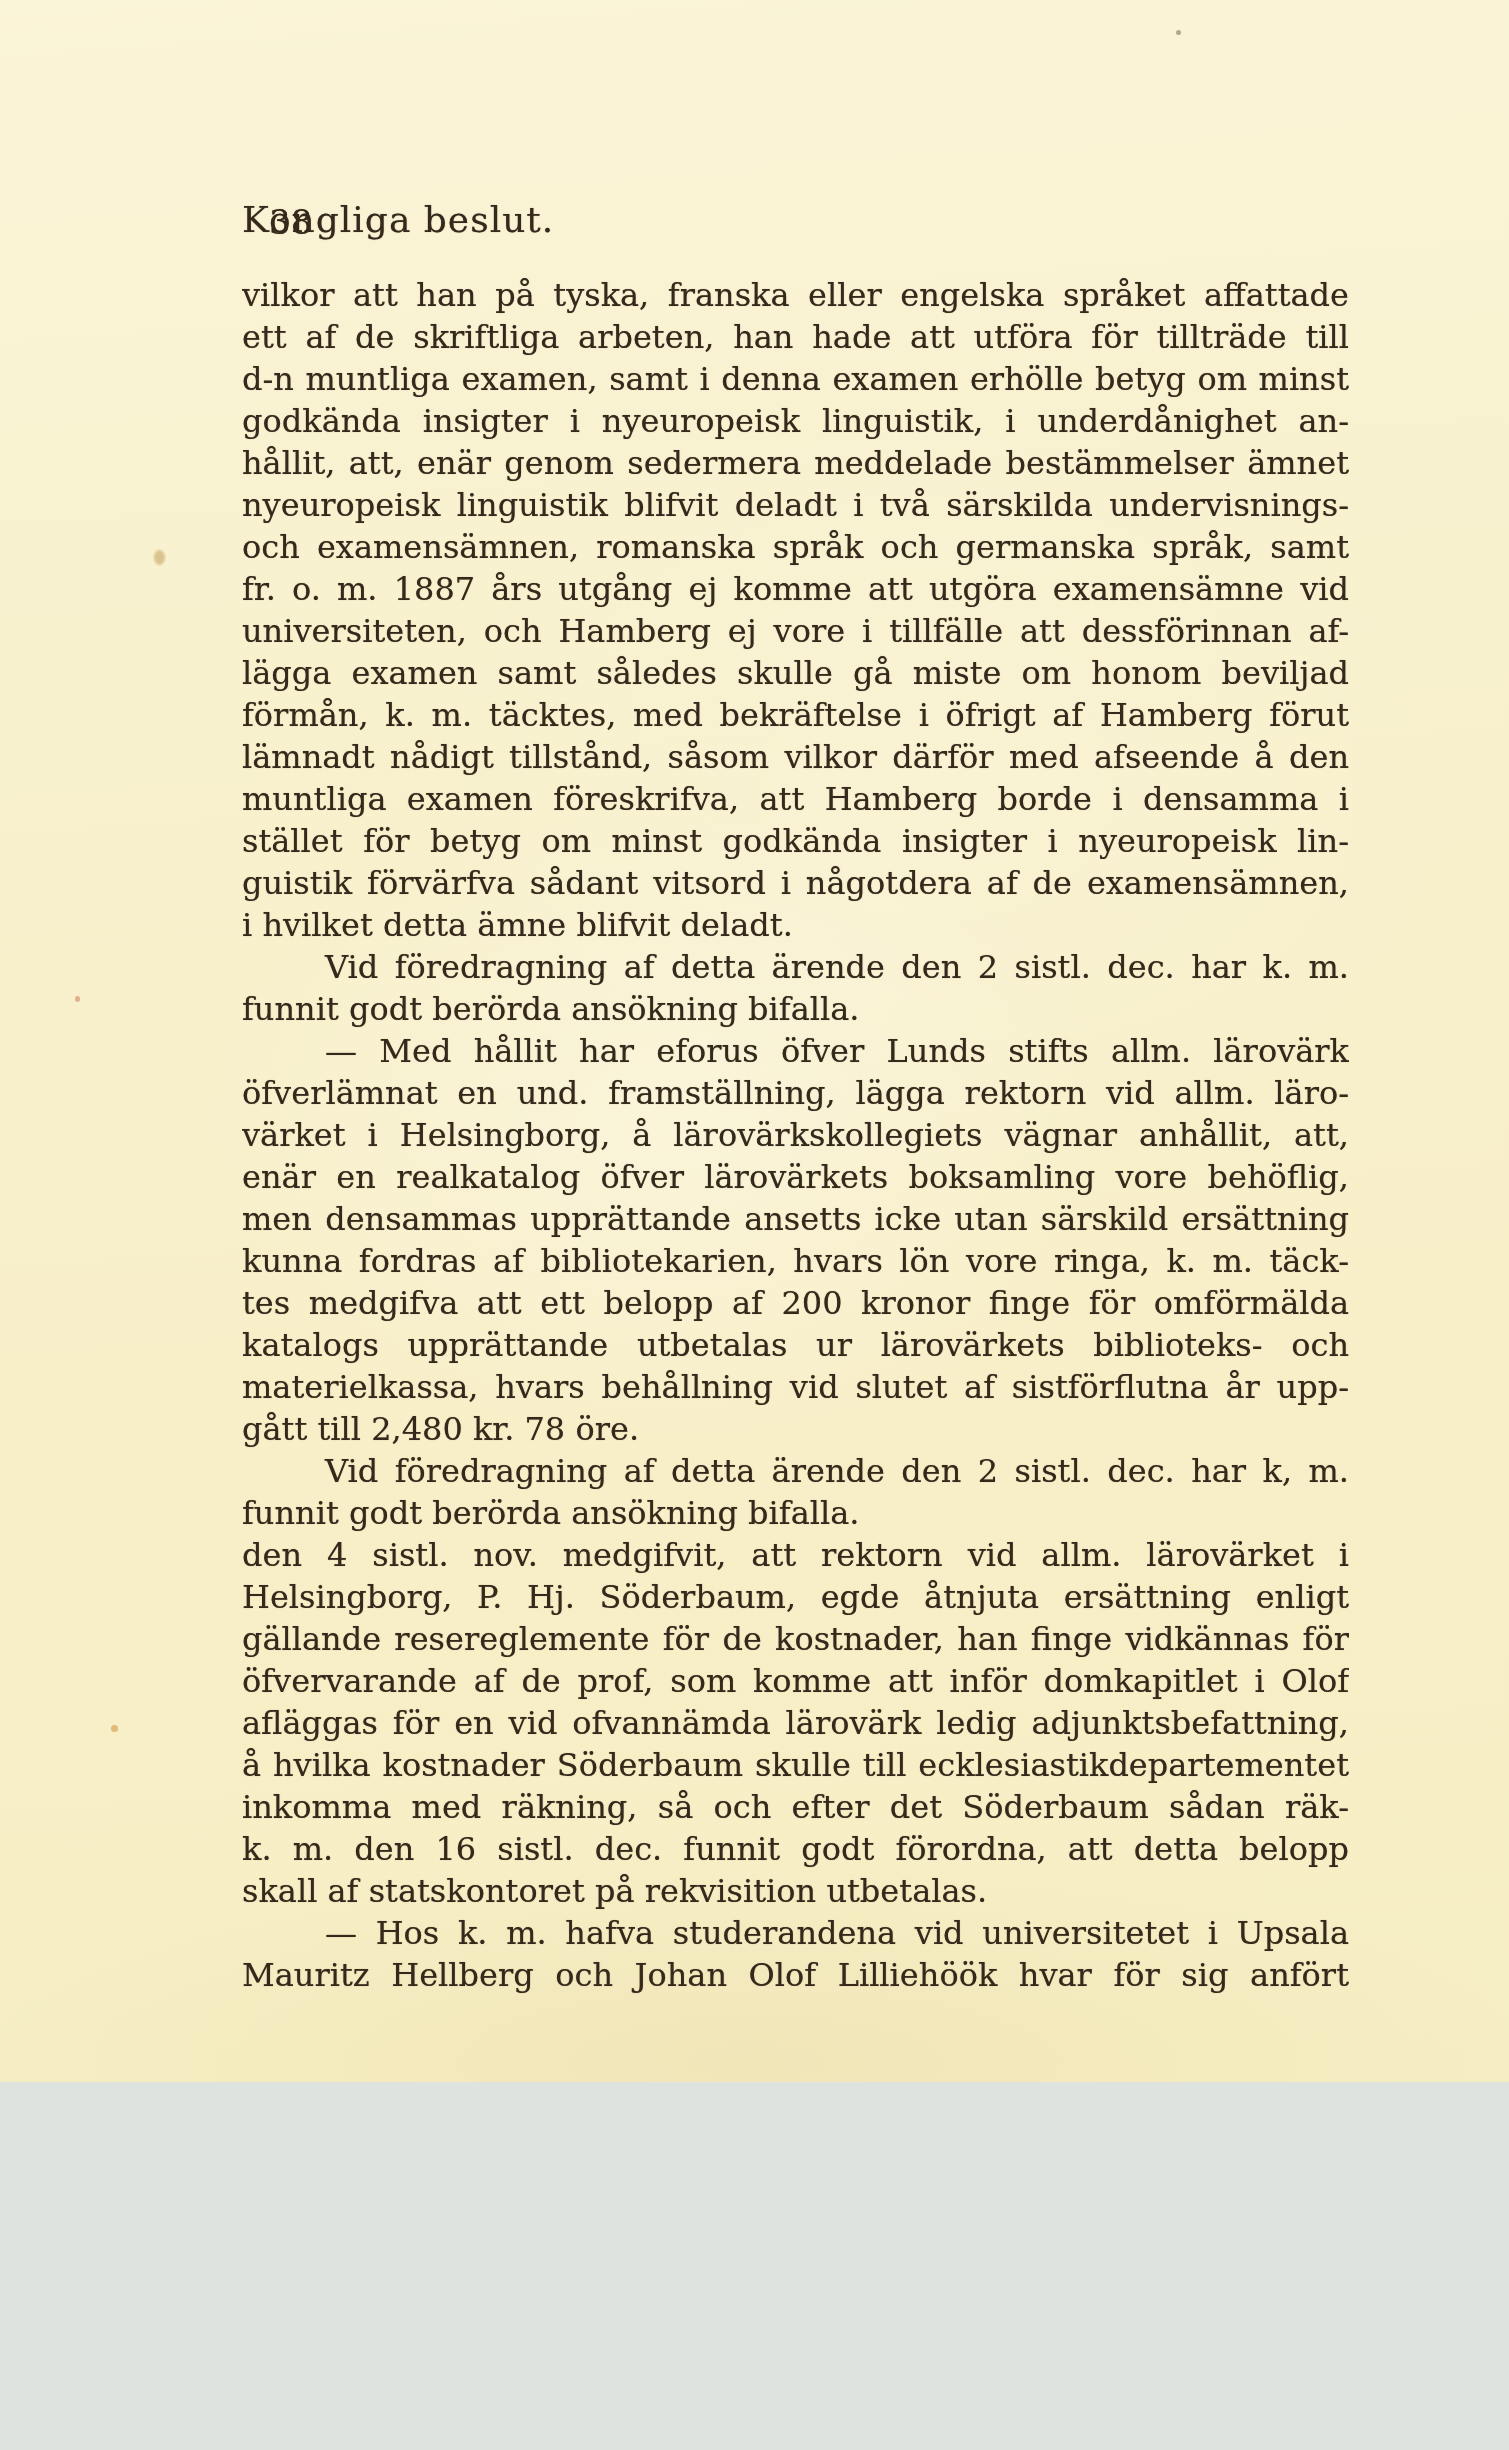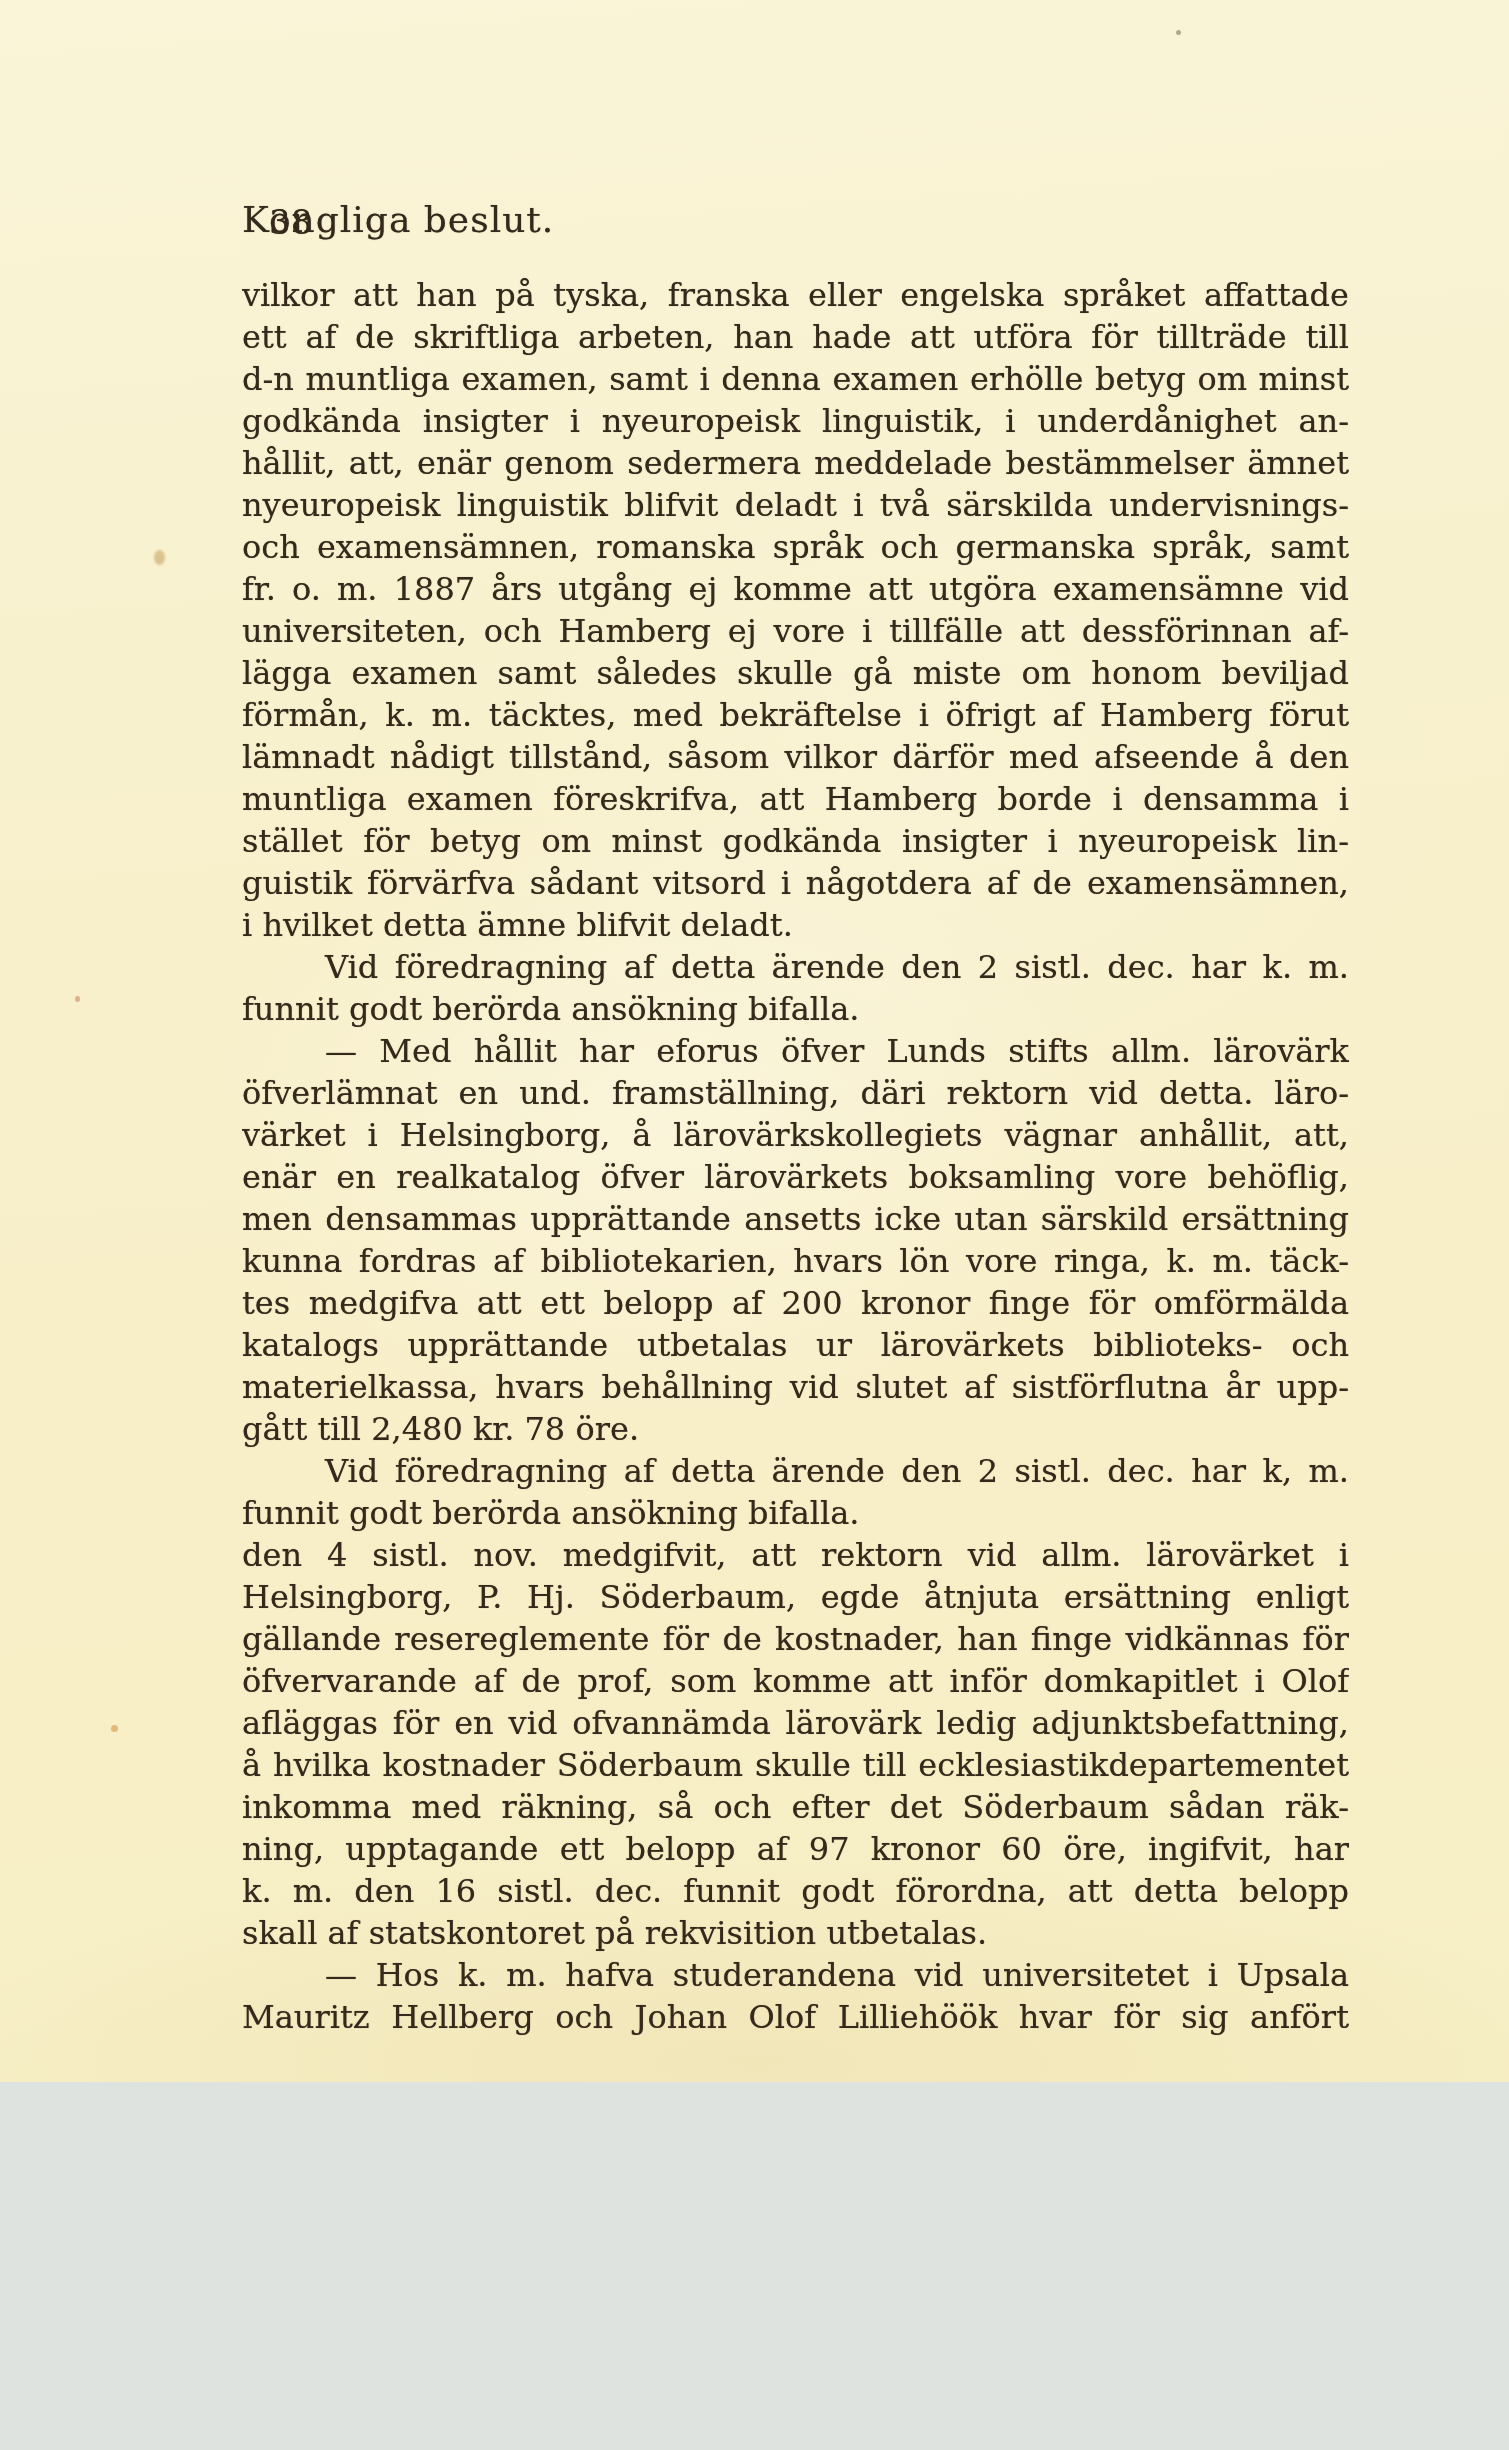--- a/index.html
+++ b/index.html
@@ -93,39 +93,38 @@
         <div class="line">lägga examen samt således skulle gå miste om honom beviljad</div>
         <div class="line">förmån, k. m. täcktes, med bekräftelse i öfrigt af Hamberg förut</div>
         <div class="line">lämnadt nådigt tillstånd, såsom vilkor därför med afseende å den</div>
         <div class="line">muntliga examen föreskrifva, att Hamberg borde i densamma i</div>
         <div class="line">stället för betyg om minst godkända insigter i nyeuropeisk lin-</div>
         <div class="line">guistik förvärfva sådant vitsord i någotdera af de examensämnen,</div>
         <div class="line last">i hvilket detta ämne blifvit deladt.</div>
         <div class="line indent">Vid föredragning af detta ärende den 2 sistl. dec. har k. m.</div>
         <div class="line last">funnit godt berörda ansökning bifalla.</div>
         <div class="line indent">— Med hållit har eforus öfver Lunds stifts allm. lärovärk</div>
-        <div class="line">öfverlämnat en und. framställning, däri rektorn vid detta. läro-</div>
+        <div class="line">öfverlämnat en und. framställning, lägga rektorn vid allm. läro-</div>
         <div class="line">värket i Helsingborg, å lärovärkskollegiets vägnar anhållit, att,</div>
         <div class="line">enär en realkatalog öfver lärovärkets boksamling vore behöflig,</div>
         <div class="line">men densammas upprättande ansetts icke utan särskild ersättning</div>
         <div class="line">kunna fordras af bibliotekarien, hvars lön vore ringa, k. m. täck-</div>
         <div class="line">tes medgifva att ett belopp af 200 kronor finge för omförmälda</div>
         <div class="line">katalogs upprättande utbetalas ur lärovärkets biblioteks- och</div>
         <div class="line">materielkassa, hvars behållning vid slutet af sistförflutna år upp-</div>
         <div class="line last">gått till 2,480 kr. 78 öre.</div>
         <div class="line indent">Vid föredragning af detta ärende den 2 sistl. dec. har k, m.</div>
         <div class="line last">funnit godt berörda ansökning bifalla.</div>
         <div class="line">den 4 sistl. nov. medgifvit, att rektorn vid allm. lärovärket i</div>
         <div class="line">Helsingborg, P. Hj. Söderbaum, egde åtnjuta ersättning enligt</div>
         <div class="line">gällande resereglemente för de kostnader, han finge vidkännas för</div>
         <div class="line">öfvervarande af de prof, som komme att inför domkapitlet i Olof</div>
         <div class="line">afläggas för en vid ofvannämda lärovärk ledig adjunktsbefattning,</div>
         <div class="line">å hvilka kostnader Söderbaum skulle till ecklesiastikdepartementet</div>
         <div class="line">inkomma med räkning, så och efter det Söderbaum sådan räk-</div>
-        <div class="line">ning, upptagande ett belopp af 97 kronor 60 öre, ingifvit, har</div>
         <div class="line">k. m. den 16 sistl. dec. funnit godt förordna, att detta belopp</div>
         <div class="line last">skall af statskontoret på rekvisition utbetalas.</div>
         <div class="line indent">— Hos k. m. hafva studerandena vid universitetet i Upsala</div>
         <div class="line">Mauritz Hellberg och Johan Olof Lilliehöök hvar för sig anfört</div>
       </div>
 
     <div class="speck s1"></div>
     <div class="speck s2"></div>
     <div class="speck s3"></div>
     <div class="speck s4"></div>

